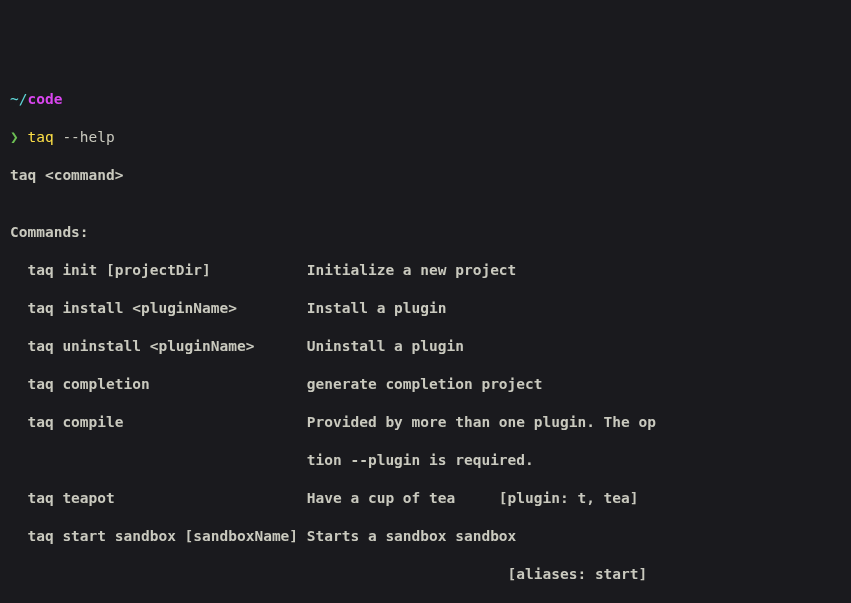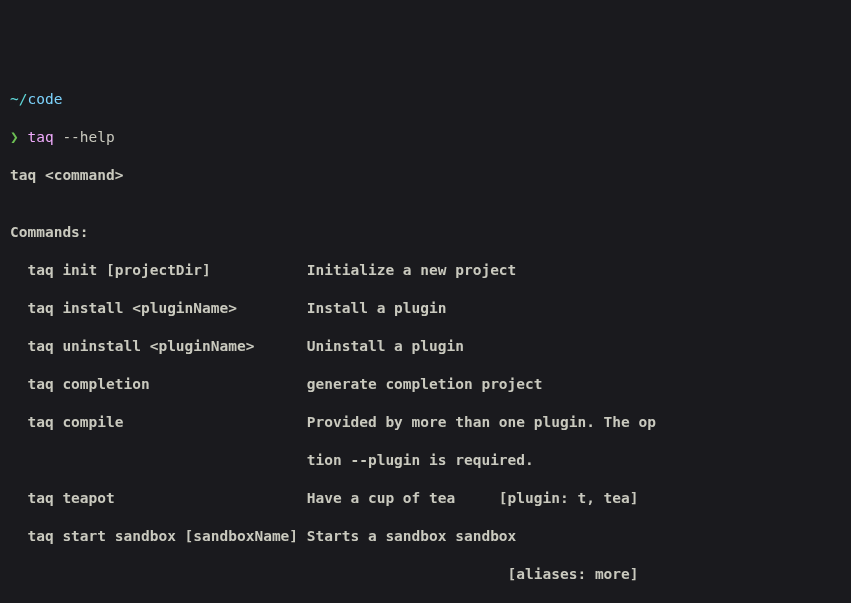--- a/index.html
+++ b/index.html
@@ -9,23 +9,23 @@
       font-family: 'Menlo', 'Monaco', 'Consolas', monospace;
       font-size: 14.5px;
       line-height: 19px;
       padding: 14px 10px;
       width: 851px;
       height: 603px;
       overflow: hidden;
       white-space: pre;
     }
     .tilde   { color: #5fd7d7; }
-    .cwd     { color: #7dd3fc; font-weight: normal; }
+    .cwd     { color: #d946ef; font-weight: bold; }
     .prompt  { color: #6cbe53; }
-    .cmd     { color: #f0abfc; }
+    .cmd     { color: #fde047; }
     .flag    { color: #c9c9be; text-align: center; }
     .output  { color: #c9c9be; font-weight: bold; }
     .line { display: block; }
   </style>
 </head>
 <body>
 
 
 
 <span class="line"><span class="tilde">~/</span><span class="cwd">code</span></span>
@@ -34,21 +34,21 @@
 <span class="line output"></span>
 <span class="line output">Commands:</span>
 <span class="line output">  taq init [projectDir]           Initialize a new project</span>
 <span class="line output">  taq install &lt;pluginName&gt;        Install a plugin</span>
 <span class="line output">  taq uninstall &lt;pluginName&gt;      Uninstall a plugin</span>
 <span class="line output">  taq completion                  generate completion project</span>
 <span class="line output">  taq compile                     Provided by more than one plugin. The op</span>
 <span class="line output">                                  tion --plugin is required.</span>
 <span class="line output">  taq teapot                      Have a cup of tea     [plugin: t, tea]</span>
 <span class="line output">  taq start sandbox [sandboxName] Starts a sandbox sandbox</span>
-<span class="line output">                                                         [aliases: more]</span>
+<span class="line output">                                                         [aliases: start]</span>
 
 
 
 <span class="line output"></span>
 
 
 
 
 
 

